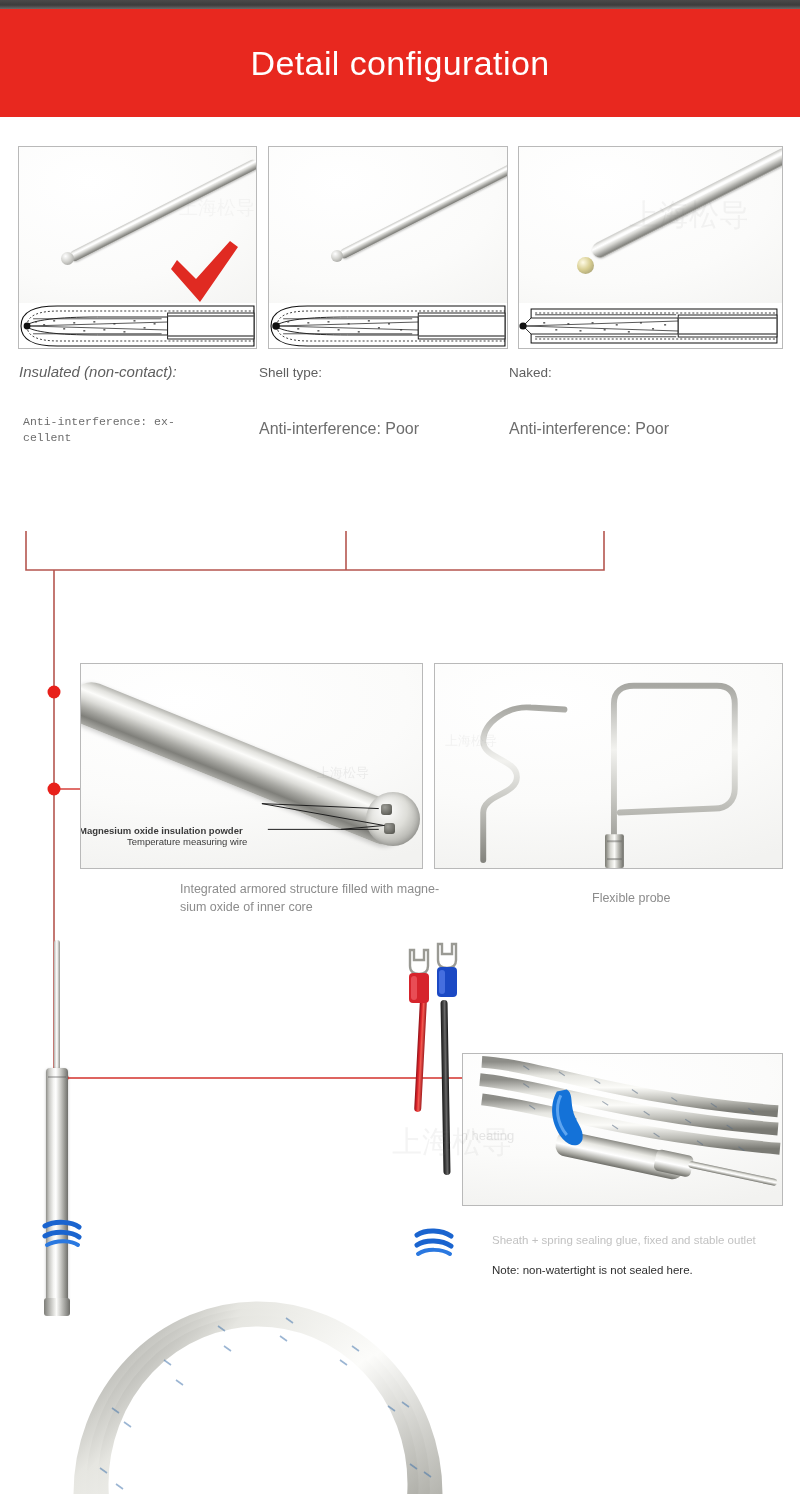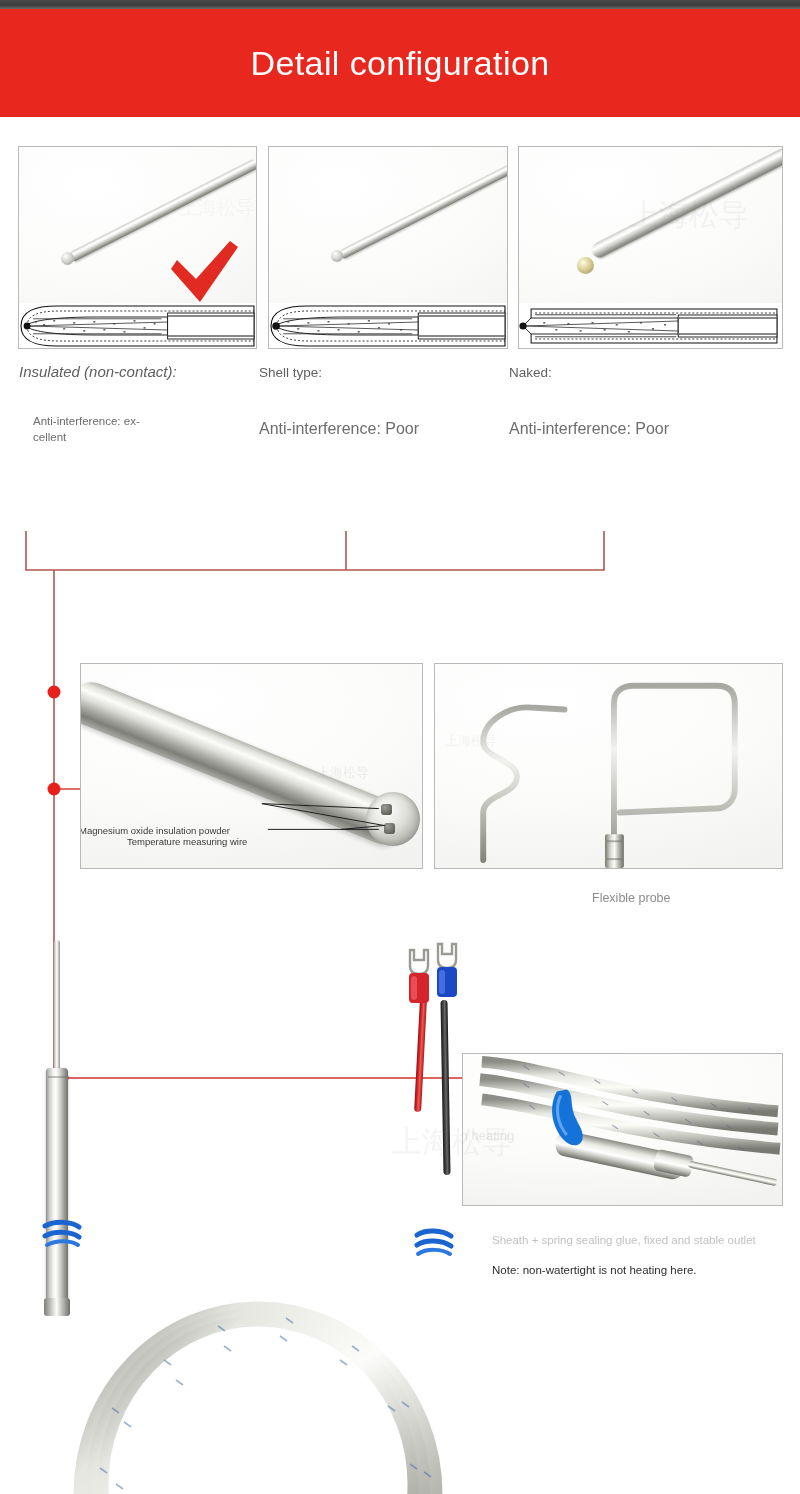--- a/index.html
+++ b/index.html
@@ -276,21 +276,21 @@
           <rect x="116" y="17" width="2" height="1.6"></rect>
             <rect x="126" y="24" width="2" height="1.6"></rect>
           <rect x="136" y="20" width="2" height="1.6"></rect>
         </g>
         <rect x="150" y="12" width="86" height="2" fill="#555" opacity="0.7"></rect>
         <rect x="150" y="32" width="86" height="2" fill="#555" opacity="0.7"></rect>
       </svg>
     </div>
   </div>
   <div class="cap-title" style="left:19px; top:363px;font-style:italic;">Insulated (non-contact):</div>
-  <div class="cap-sub big" style="left:33px; top:414px; width:160px; white-space:pre-line;">Anti-interference: ex-
+  <div class="cap-sub big" style="left:23px; top:414px; width:160px; white-space:pre-line;font-family:Liberation Mono, monospace;">Anti-interference: ex-
 cellent</div>
 
   <div class="frame" style="left:268px; top:146px; width:240px; height:203px;">
     <div class="photo-bg"></div>
     <div class="rod" style="left:60px; top:56px; width:210px; height:10px; transform:rotate(-27deg);"></div>
     <div class="rod-tip" style="left:62px; top:103px; width:12px; height:12px;"></div>
     <div class="wm cn" style="left:84px; top:164px; opacity:0.42;">上海松导</div>
     <div class="xsec" style="bottom:-1px;">
       <svg viewBox="0 0 240 46" preserveAspectRatio="none" xmlns="http://www.w3.org/2000/svg">
         <rect x="0" y="0" width="240" height="46" fill="#ffffff" opacity="0.6"></rect>
@@ -398,23 +398,25 @@
                 background:radial-gradient(circle at 35% 30%, #9d9d97 0%, #6e6e68 60%, #4a4a45 100%);"></div>
 
     <svg style="position:absolute; inset:0; width:100%; height:100%;" viewBox="0 0 343 206" xmlns="http://www.w3.org/2000/svg">
       <path d="M182 141 L300 146" stroke="#1d1d1d" stroke-width="1" fill="none"></path>
       <path d="M182 141 L305 163" stroke="#1d1d1d" stroke-width="1" fill="none"></path>
       <path d="M188 167 L300 167" stroke="#1d1d1d" stroke-width="1" fill="none"></path>
       <path d="M262 167 L306 163" stroke="#1d1d1d" stroke-width="1" fill="none"></path>
     </svg>
 
     <div class="anno" style="left:46px; top:134px;margin-top:38px;">Temperature measuring wire</div>
-    <div class="anno" style="left:-2px; top:161px;">Magnesium oxide insulation powder</div>
+    <div class="anno" style="left:-2px; top:161px;font-weight:bold;">Magnesium oxide insulation powder</div>
     <div class="wm tiny" style="left:236px; top:100px; opacity:0.35;">上海松导</div>
   </div>
+  <div class="mid-cap" style="left:180px; top:880px; width:300px; white-space:pre-line;">Integrated armored structure filled with magne-
+sium oxide of inner core</div>
 
   <div class="frame" style="left:434px; top:663px; width:349px; height:206px;">
     <div class="photo-bg"></div>
     <svg style="position:absolute; inset:0; width:100%; height:100%;" viewBox="0 0 349 206" xmlns="http://www.w3.org/2000/svg">
       <defs>
         <linearGradient id="steelWire" x1="0" y1="0" x2="0" y2="1">
           <stop offset="0%" stop-color="#a8a8a3"></stop>
           <stop offset="35%" stop-color="#f2f2ef"></stop>
           <stop offset="60%" stop-color="#c9c9c4"></stop>
           <stop offset="100%" stop-color="#85857f"></stop>
@@ -475,21 +477,21 @@
       <rect x="228" y="108" width="92" height="7" rx="3.5" fill="url(#ferr2)" transform="rotate(12 228 108)"></rect>
 
       <g>
         <path d="M94 38 C86 52 88 72 100 86 C108 95 118 94 120 86 C122 76 112 68 110 56 C108 46 110 40 104 36 Z" fill="#1472d8"></path>
         <path d="M98 42 C92 54 94 70 104 82" fill="none" stroke="#5ea5f0" stroke-width="3"></path>
       </g>
     </svg>
     <div class="wm tiny" style="left:-58px; top:74px; opacity:0.5;">conduction heating</div>
   </div>
   <div class="bot-cap-light" style="left:492px; top:1234px;">Sheath + spring sealing glue, fixed and stable outlet</div>
-  <div class="bot-cap-dark" style="left:492px; top:1264px;">Note: non-watertight is not heating here.</div>
+  <div class="bot-cap-dark" style="left:492px; top:1264px;">Note: non-watertight is not sealed here.</div>
 
   <div class="product-photo">
     <div class="probe-shaft"></div>
     <div class="probe-body"></div>
     <div class="probe-collar"></div>
 
     <svg class="coil" viewBox="0 0 372 400" xmlns="http://www.w3.org/2000/svg">
       <defs>
         <linearGradient id="braidC" x1="0" y1="0" x2="1" y2="1">
           <stop offset="0%" stop-color="#8b8b86"></stop>

